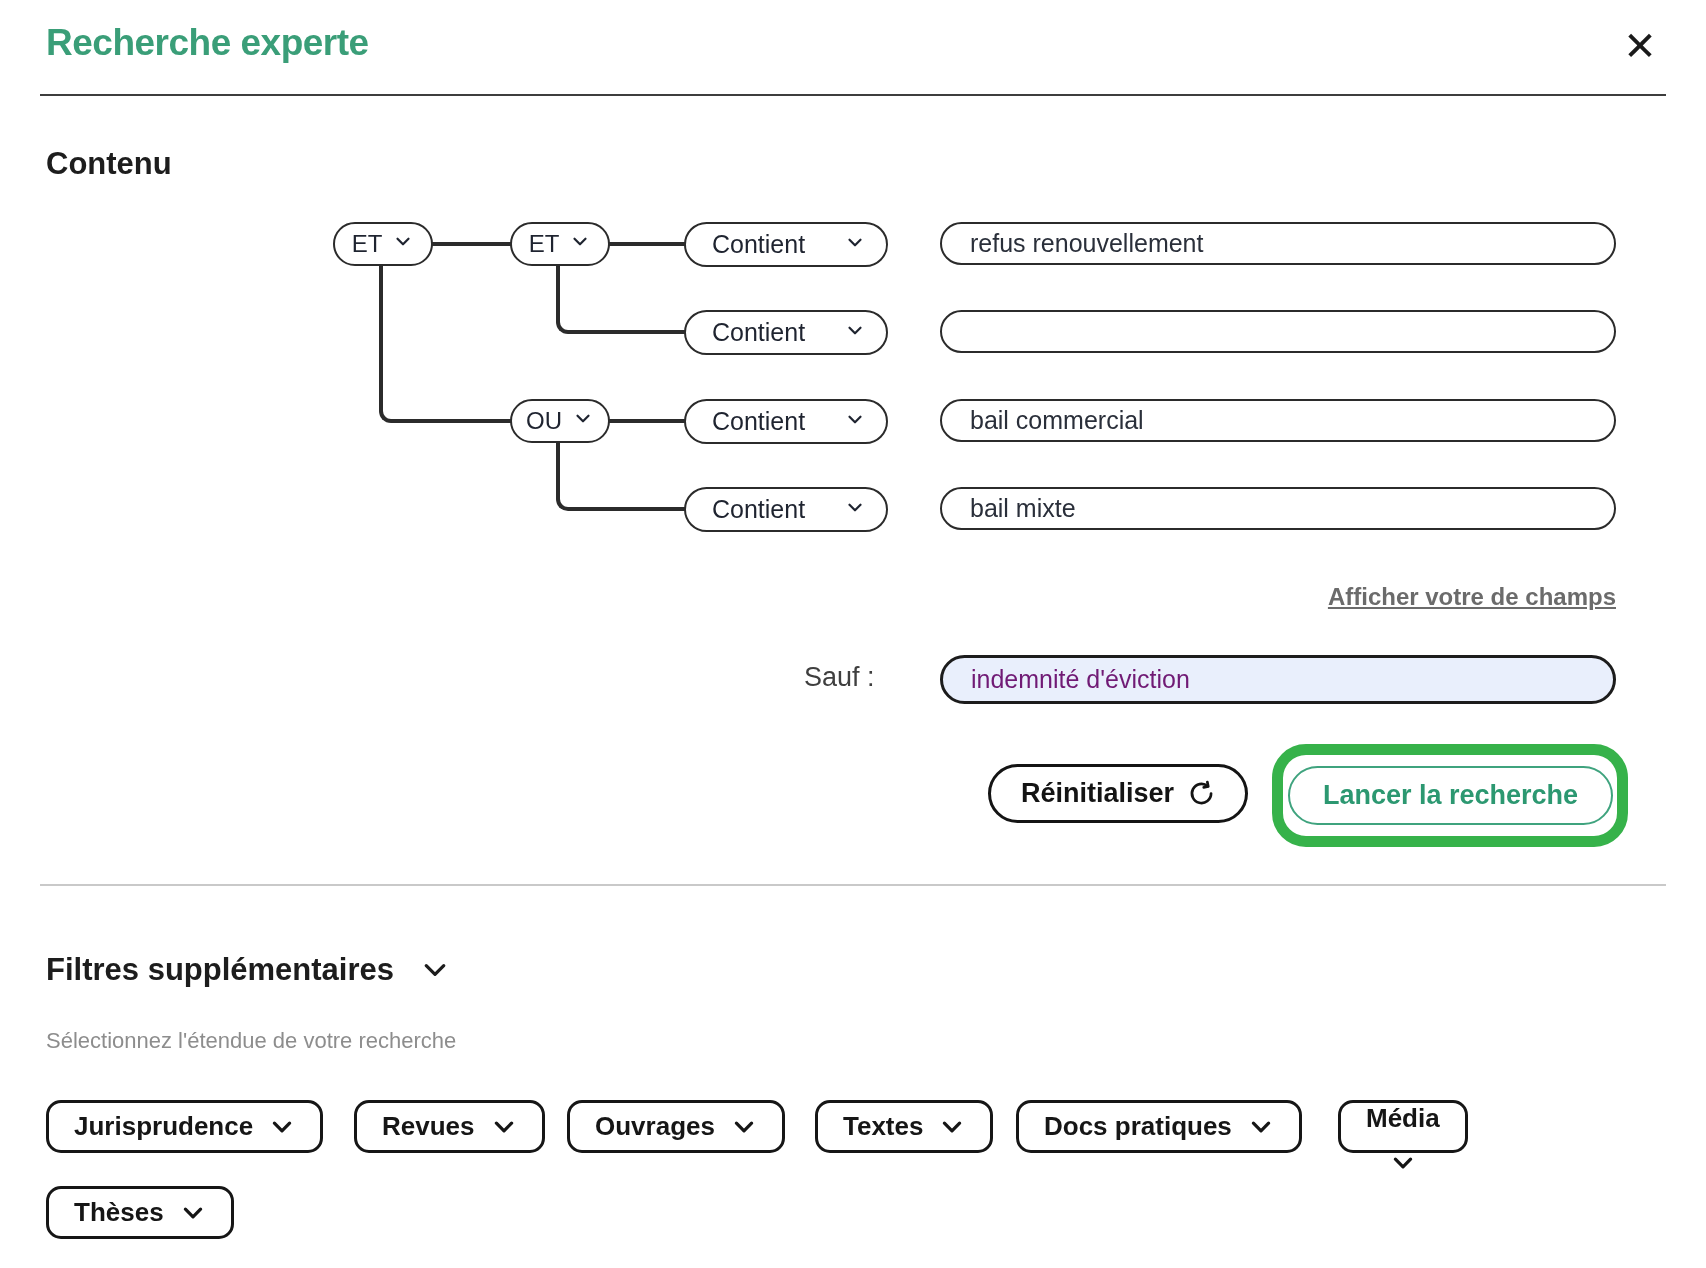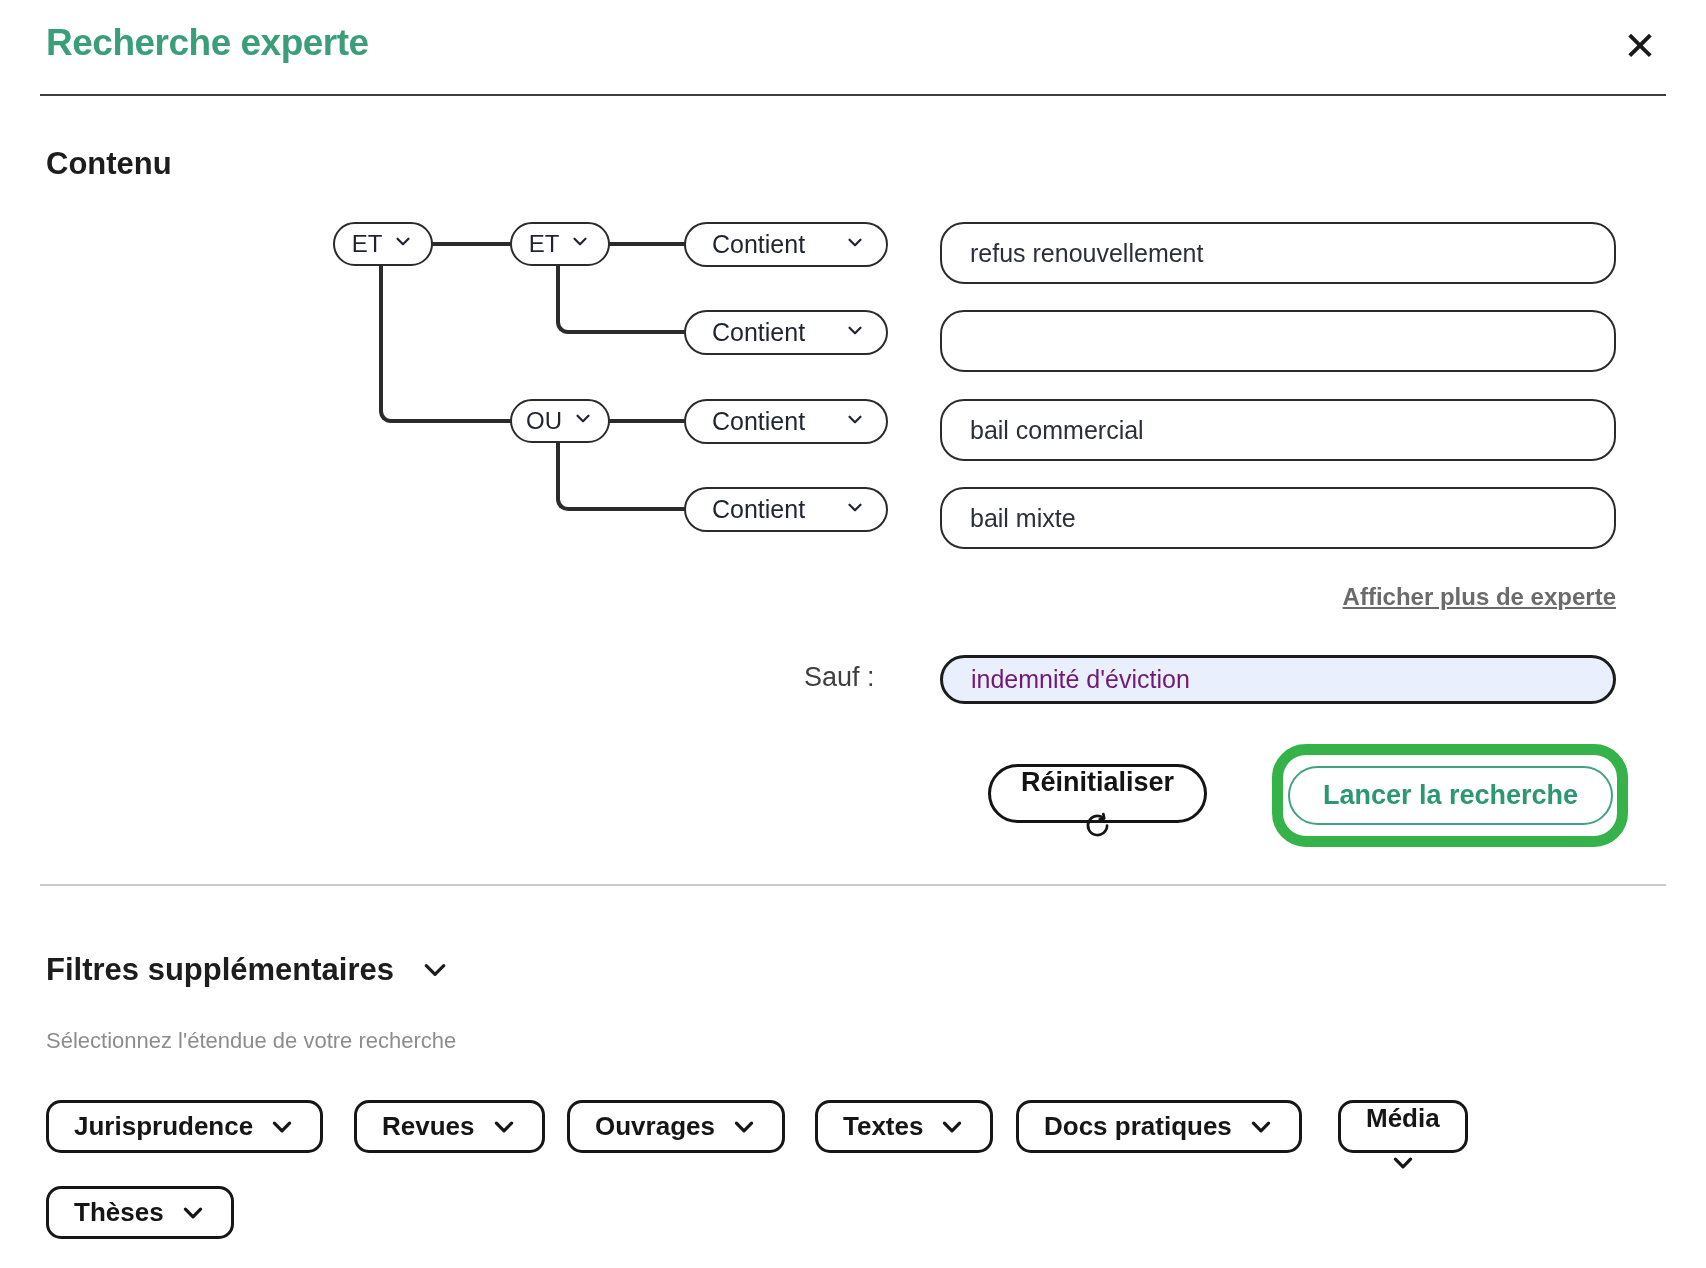--- a/index.html
+++ b/index.html
@@ -18,41 +18,41 @@
   .section-heading { position: absolute; left: 46px; top: 146px; font-size: 31px; font-weight: 700; color: #1d1d1d; }
 
   
   .pill { position: absolute; background: #fff; border: 2px solid #2b2b2b; border-radius: 24px;
           display: flex; align-items: center; justify-content: center; gap: 10px;
           color: #1f2430; cursor: pointer; }
   .op-pill { width: 100px; height: 44px; font-size: 24px; font-weight: 400; }
   .field-pill { width: 204px; height: 45px; font-size: 25px; justify-content: space-between; padding: 0 20px 0 26px; }
   .chev { display: inline-block; flex: 0 0 auto; }
 
-  .q-input { position: absolute; left: 940px; width: 676px; height: 62px; background: #fff;
+  .q-input { position: absolute; left: 940px; width: 676px; height: 43px; background: #fff;
              border: 2px solid #2b2b2b; border-radius: 24px; font-size: 25px; color: #2a2f3a;
              padding: 0 28px; outline: none; font-family: inherit; }
 
   .conn { position: absolute; background: #2b2b2b; }
   .bend { position: absolute; border-left: 4px solid #2b2b2b; border-bottom: 4px solid #2b2b2b;
           border-bottom-left-radius: 12px; }
 
   .more-link { position: absolute; right: 90px; top: 583px; font-size: 24px; font-weight: 600;
                color: #6b6b6b; text-decoration: underline; cursor: pointer; }
 
   .except-label { position: absolute; left: 804px; top: 662px; font-size: 27px; color: #3f3f3f; }
   .except-input { position: absolute; left: 940px; top: 655px; width: 676px; height: 49px;
                   background: #e9effc; border: 3px solid #1c1c1c; border-radius: 25px;
                   font-size: 25px; color: #701a75; padding: 0 28px; outline: none; font-family: inherit; }
 
   
   .reset-btn { position: absolute; left: 988px; top: 764px; height: 59px; padding: 0 30px;
                background: #fff; border: 3px solid #141414; border-radius: 30px;
                display: flex; align-items: center; gap: 14px; font-size: 27px; font-weight: 700;
-               color: #141414; cursor: pointer; font-family: inherit; flex-direction: column; }
+               color: #141414; cursor: pointer; font-family: inherit; }
   .search-annotation { position: absolute; left: 1272px; top: 744px; width: 356px; height: 103px;
                        border: 11px solid #36b24a; border-radius: 34px; pointer-events: none; }
   .search-btn { position: absolute; left: 1288px; top: 766px; width: 325px; height: 59px;
                 background: #fff; border: 2px solid #3fa37e; border-radius: 30px;
                 display: flex; align-items: center; justify-content: center;
                 font-size: 27px; font-weight: 700; color: #2c9871; cursor: pointer; font-family: inherit; }
 
   .hr2 { position: absolute; left: 40px; top: 884px; width: 1626px; border-top: 2px solid #c9c9c9; }
 
   
@@ -138,21 +138,21 @@
           <polyline points="6,9.5 12,15.5 18,9.5" fill="none" stroke="#1f2430" stroke-width="2.4" stroke-linecap="round" stroke-linejoin="round"></polyline>
         </svg>
     </span>
   </div>
 
   <input class="q-input" style="top: 222px;" value="refus renouvellement">
   <input class="q-input" style="top: 310px;" value="">
   <input class="q-input" style="top: 399px;" value="bail commercial">
   <input class="q-input" style="top: 487px;" value="bail mixte">
 
-  <a class="more-link">Afficher plus de experte</a>
+  <a class="more-link">Afficher votre de champs</a>
 
   <div class="except-label">Sauf :</div>
   <input class="except-input" value="indemnité d'éviction" style="">
 
   <button class="reset-btn">
     <span>Réinitialiser</span>
     <span style="display:flex;">
       <svg width="27" height="27" viewBox="0 0 24 24" fill="none" stroke="#141414" stroke-width="2.4" stroke-linecap="round" stroke-linejoin="round">
         <path d="M20.5 12a8.5 8.5 0 1 1-3-6.5"></path>
         <polyline points="17.2 1.8 18 5.8 14 6.6"></polyline>

